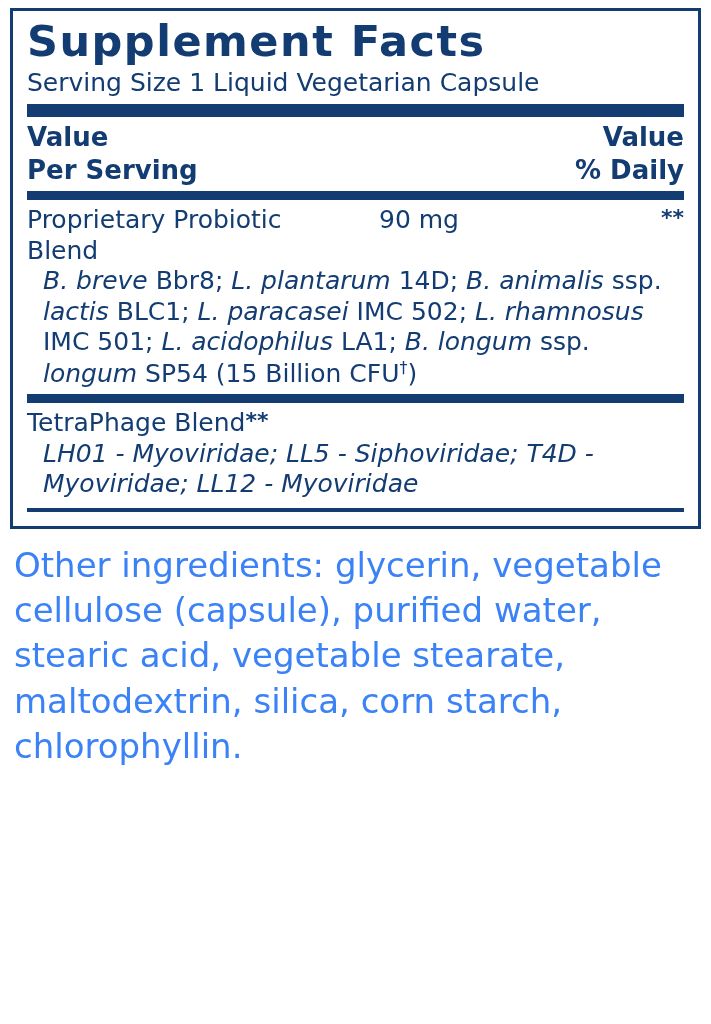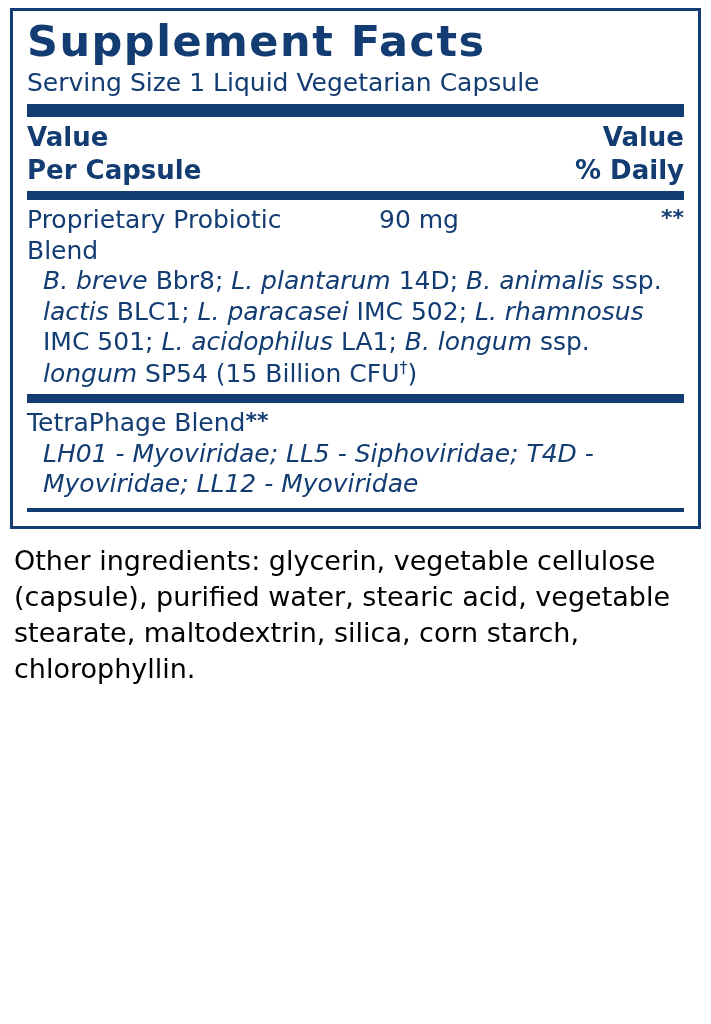--- a/index.html
+++ b/index.html
@@ -107,44 +107,44 @@
     vertical-align: super;
   }
   .footnote {
     font-size: 25px;
     line-height: 1.2;
     color: #123C72;
     margin-top: 2px;
   }
   
   .other {
-    font-size: 27px;
+    font-size: 34px;
     line-height: 1.33;
-    color: #000000;
+    color: #3b82f6;
     margin-top: 14px;
     padding: 0 4px;
   }
 </style>
 </head>
 <body>
 
 <div class="page">
 
   <div class="panel">
 
     <div class="sf-title">Supplement Facts</div>
 
     <div class="serving-size">Serving Size 1 Liquid Vegetarian Capsule</div>
 
     <div class="rule-thick"></div>
 
     <div class="hdr-row">
       <div class="hdr-left">
         <div>Value</div>
-        <div>Per Capsule</div>
+        <div>Per Serving</div>
       </div>
       <div class="hdr-right">
         <div>Value</div>
         <div>% Daily</div>
       </div>
     </div>
 
     <div class="rule-med"></div>
 
     <div class="nutrient">

